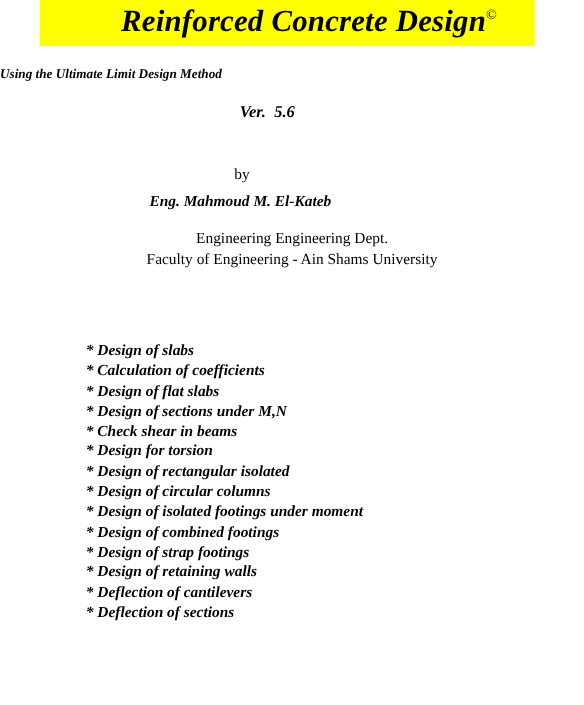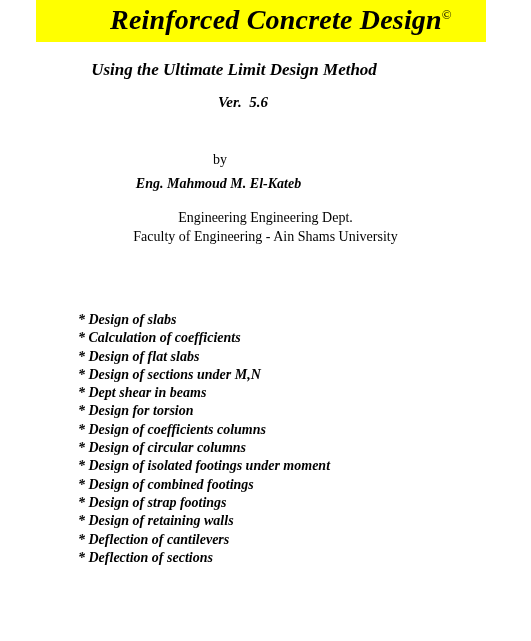--- a/index.html
+++ b/index.html
@@ -45,22 +45,22 @@
     font-weight: normal;
     line-height: 0;
   }
 
   
   #subtitle {
     position: absolute;
     left: 0;
     top: 60px;
     width: 468px;
-    text-align: center;
-    font-size: 17px;
+    text-align: left;
+    font-size: 12px;
     font-weight: bold;
     font-style: italic;
     white-space: nowrap;
   }
   #version {
     position: absolute;
     left: 0;
     top: 94px;
     width: 486px;
     text-align: center;
@@ -138,23 +138,23 @@
 <div id="affiliation">
   <div class="aff-line">Engineering Engineering Dept.</div>
   <div class="aff-line">Faculty of Engineering - Ain Shams University</div>
 </div>
 
 <div id="feature-list">
   <div class="feature-item">* Design of slabs</div>
   <div class="feature-item">* Calculation of coefficients</div>
   <div class="feature-item">* Design of flat slabs</div>
   <div class="feature-item">* Design of sections under M,N</div>
-  <div class="feature-item">* Dept shear in beams</div>
+  <div class="feature-item">* Check shear in beams</div>
   <div class="feature-item">* Design for torsion</div>
-  <div class="feature-item">* Design of coefficients columns</div>
+  <div class="feature-item">* Design of rectangular isolated</div>
   <div class="feature-item">* Design of circular columns</div>
   <div class="feature-item">* Design of isolated footings under moment</div>
   <div class="feature-item">* Design of combined footings</div>
   <div class="feature-item">* Design of strap footings</div>
   <div class="feature-item">* Design of retaining walls</div>
   <div class="feature-item">* Deflection of cantilevers</div>
   <div class="feature-item">* Deflection of sections</div>
 </div>
 
 </body></html>

